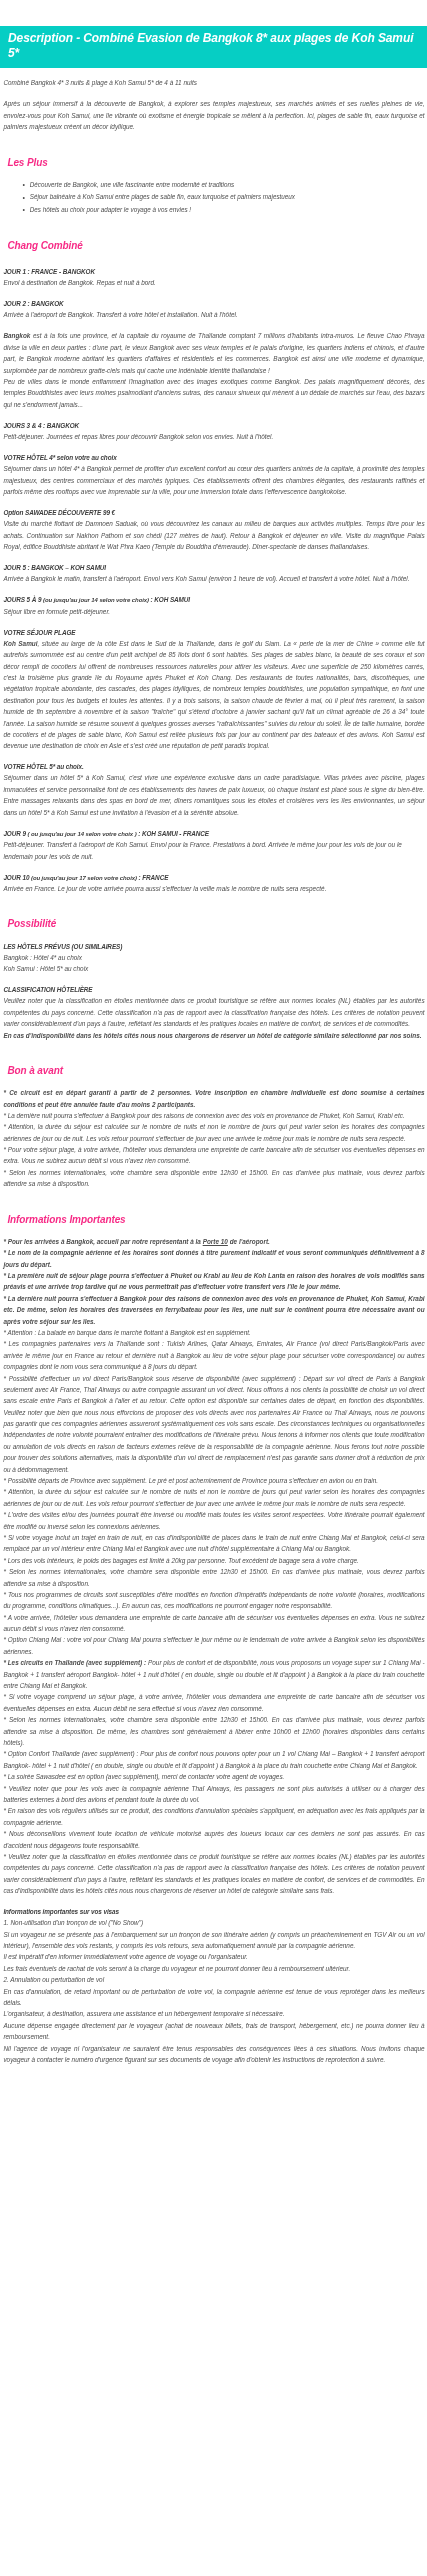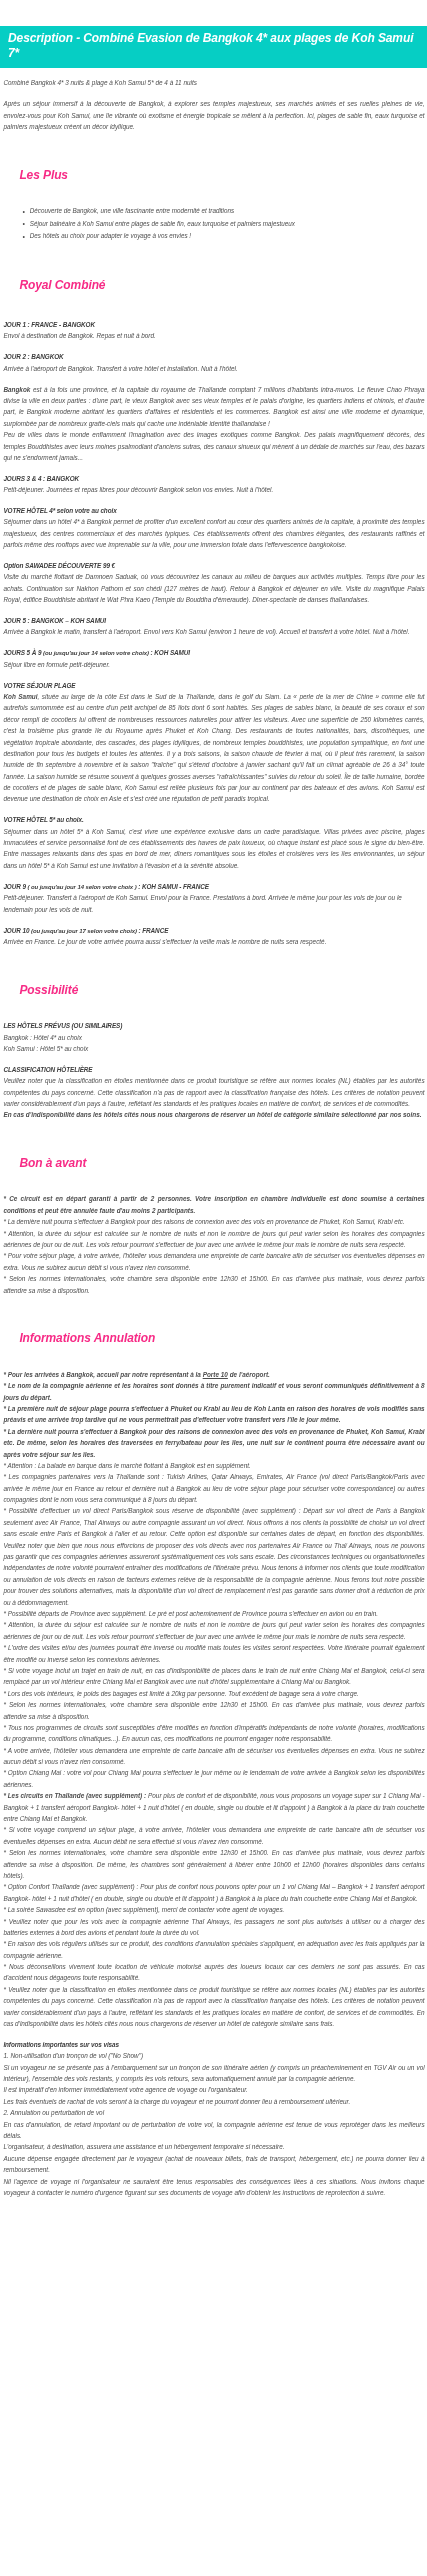--- a/index.html
+++ b/index.html
@@ -45,22 +45,22 @@
   p.para.nojust { text-align: left; }
   .gap-s { height: 6.2px; }
   .gap-m { height: 9.6px; }
   .gap-l { height: 14.7px; }
   .gap-xl { height: 19px; }
 
   h2.section {
     color: #f72b86;
     font-style: italic;
     font-weight: bold;
-    font-size: 12px;
-    margin: 16px;
+    font-size: 10px;
+    margin: 4px;
     padding: 0;
     line-height: 1.3;
     letter-spacing: -0.1px;
   }
 
   ul.plus-list {
     margin: 0;
     padding: 0 0 0 19px;
     list-style: none;
   }
@@ -101,42 +101,42 @@
   }
   .u { text-decoration: underline; }
 </style>
 </head>
 <body>
 
 <div class="page">
 
   <div class="top-spacer"></div>
 
-  <div class="title-banner">Description - Combiné Evasion de Bangkok 4* aux plages de Koh Samui 7*</div>
+  <div class="title-banner">Description - Combiné Evasion de Bangkok 8* aux plages de Koh Samui 5*</div>
 
   <div class="body-wrap">
 
     <div class="gap-m"></div>
     <p class="para nojust">Combiné Bangkok 4* 3 nuits &amp; plage à Koh Samui 5* de 4 à 11 nuits</p>
     <div class="gap-m"></div>
     <p class="para">Après un séjour immersif à la découverte de Bangkok, à explorer ses temples majestueux, ses marchés animés et ses ruelles pleines de vie, envolez-vous pour Koh Samui, une île vibrante où exotisme et énergie tropicale se mêlent à la perfection. Ici, plages de sable fin, eaux turquoise et palmiers majestueux créent un décor idyllique.</p>
 
     <div class="gap-xl"></div>
 
     <h2 class="section">Les Plus</h2>
     <div class="gap-s"></div>
     <ul class="plus-list">
       <li>Découverte de Bangkok, une ville fascinante entre modernité et traditions</li>
       <li>Séjour balnéaire à Koh Samui entre plages de sable fin, eaux turquoise et palmiers majestueux</li>
       <li>Des hôtels au choix pour adapter le voyage à vos envies !</li>
     </ul>
 
     <div class="gap-xl"></div>
 
-    <h2 class="section">Royal Combiné</h2>
+    <h2 class="section">Chang Combiné</h2>
     <div class="gap-m"></div>
 
     <div class="dayhead">JOUR 1 : FRANCE - BANGKOK</div>
     <p class="para nojust">Envol à destination de Bangkok. Repas et nuit à bord.</p>
 
     <div class="gap-m"></div>
 
     <div class="dayhead">JOUR 2 : BANGKOK</div>
     <p class="para nojust">Arrivée à l'aéroport de Bangkok. Transfert à votre hôtel et installation. Nuit à l'hôtel.</p>
 
@@ -210,21 +210,21 @@
     <h2 class="section">Bon à avant</h2>
     <div class="gap-s"></div>
     <p class="para bold-para">* Ce circuit est en départ garanti à partir de 2 personnes. Votre inscription en chambre individuelle est donc soumise à certaines conditions et peut être annulée faute d'au moins 2 participants.</p>
     <p class="para">* La dernière nuit pourra s'effectuer à Bangkok pour des raisons de connexion avec des vols en provenance de Phuket, Koh Samui, Krabi etc.</p>
     <p class="para">* Attention, la durée du séjour est calculée sur le nombre de nuits et non le nombre de jours qui peut varier selon les horaires des compagnies aériennes de jour ou de nuit. Les vols retour pourront s'effectuer de jour avec une arrivée le même jour mais le nombre de nuits sera respecté.</p>
     <p class="para">* Pour votre séjour plage, à votre arrivée, l'hôtelier vous demandera une empreinte de carte bancaire afin de sécuriser vos éventuelles dépenses en extra. Vous ne subirez aucun débit si vous n'avez rien consommé.</p>
     <p class="para">* Selon les normes internationales, votre chambre sera disponible entre 12h30 et 15h00. En cas d'arrivée plus matinale, vous devrez parfois attendre sa mise à disposition.</p>
 
     <div class="gap-xl"></div>
 
-    <h2 class="section">Informations Annulation</h2>
+    <h2 class="section">Informations Importantes</h2>
     <div class="gap-s"></div>
 
     <p class="para bold-para"><span>* Pour les arrivées à Bangkok, accueil par notre représentant à la </span><span class="u">Porte 10</span><span> de l'aéroport.</span></p>
     <p class="para bold-para">* Le nom de la compagnie aérienne et les horaires sont donnés à titre purement indicatif et vous seront communiqués définitivement à 8 jours du départ.</p>
     <p class="para bold-para">* La première nuit de séjour plage pourra s'effectuer à Phuket ou Krabi au lieu de Koh Lanta en raison des horaires de vols modifiés sans préavis et une arrivée trop tardive qui ne vous permettrait pas d'effectuer votre transfert vers l'île le jour même.</p>
     <p class="para bold-para">* La dernière nuit pourra s'effectuer à Bangkok pour des raisons de connexion avec des vols en provenance de Phuket, Koh Samui, Krabi etc. De même, selon les horaires des traversées en ferry/bateau pour les îles, une nuit sur le continent pourra être nécessaire avant ou après votre séjour sur les îles.</p>
     <p class="para">* Attention : La balade en barque dans le marché flottant à Bangkok est en supplément.</p>
     <p class="para">* Les compagnies partenaires vers la Thaïlande sont : Tukish Arlines, Qatar Airways, Emirates, Air France (vol direct Paris/Bangkok/Paris avec arrivée le même jour en France au retour et dernière nuit à Bangkok au lieu de votre séjour plage pour sécuriser votre correspondance) ou autres compagnies dont le nom vous sera communiqué à 8 jours du départ.</p>
     <p class="para">* Possibilité d'effectuer un vol direct Paris/Bangkok sous réserve de disponibilité (avec supplément) : Départ sur vol direct de Paris à Bangkok seulement avec Air France, Thaï Airways ou autre compagnie assurant un vol direct. Nous offrons à nos clients la possibilité de choisir un vol direct sans escale entre Paris et Bangkok à l'aller et au retour. Cette option est disponible sur certaines dates de départ, en fonction des disponibilités. Veuillez noter que bien que nous nous efforcions de proposer des vols directs avec nos partenaires Air France ou Thaï Airways, nous ne pouvons pas garantir que ces compagnies aériennes assureront systématiquement ces vols sans escale. Des circonstances techniques ou organisationnelles indépendantes de notre volonté pourraient entraîner des modifications de l'itinéraire prévu. Nous tenons à informer nos clients que toute modification ou annulation de vols directs en raison de facteurs externes relève de la responsabilité de la compagnie aérienne. Nous ferons tout notre possible pour trouver des solutions alternatives, mais la disponibilité d'un vol direct de remplacement n'est pas garantie sans donner droit à réduction de prix ou à dédommagement.</p>
     <p class="para">* Possibilité départs de Province avec supplément. Le pré et post acheminement de Province pourra s'effectuer en avion ou en train.</p>

